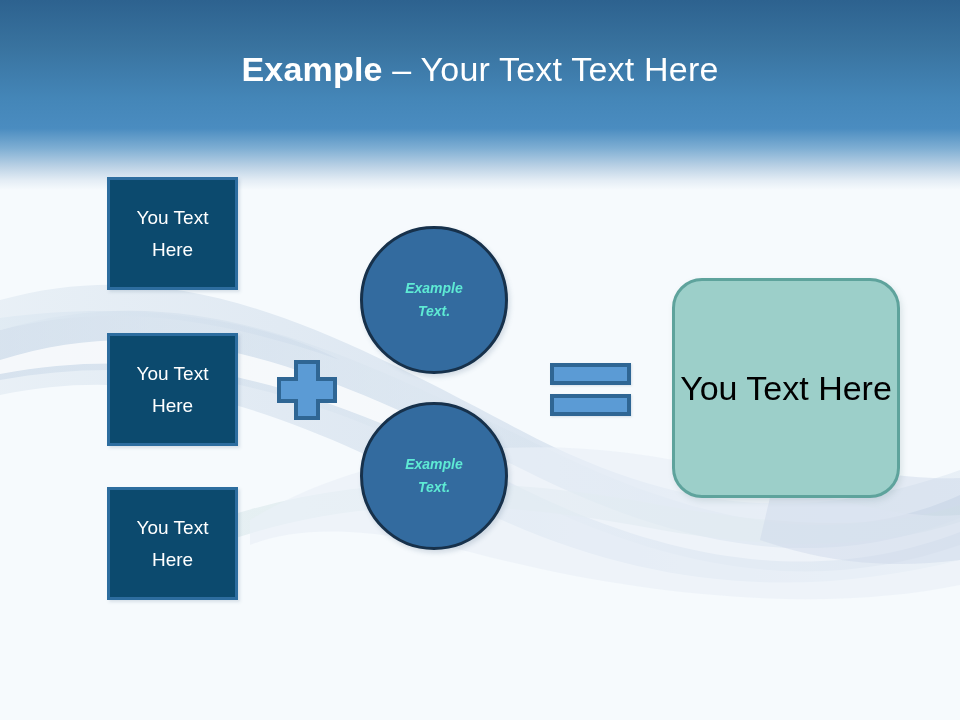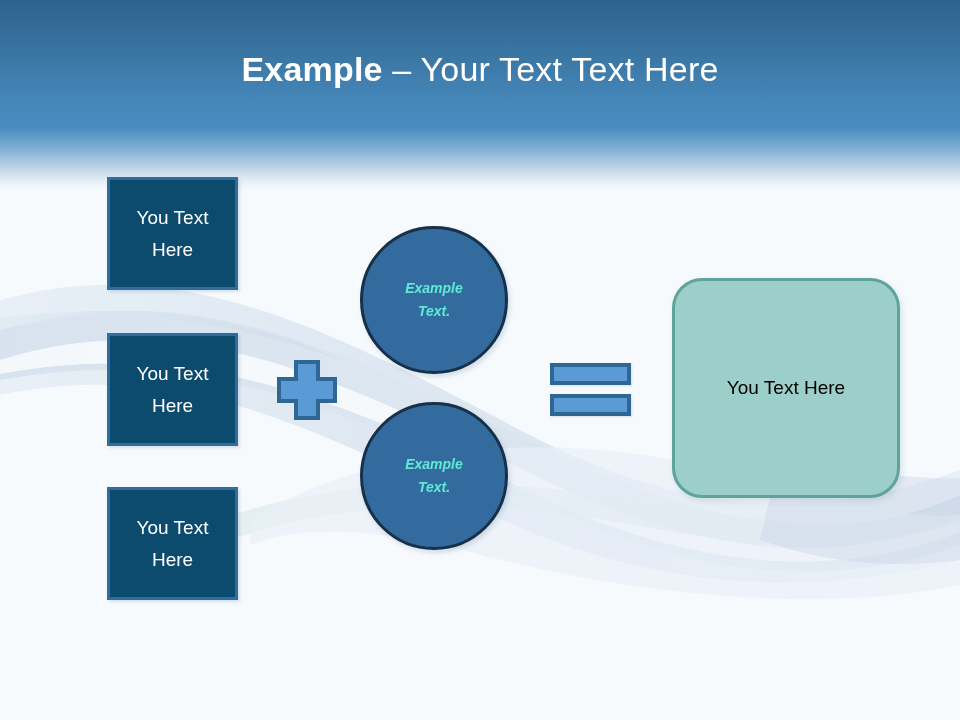--- a/index.html
+++ b/index.html
@@ -134,21 +134,21 @@
     position: absolute;
     left: 672px;
     top: 278px;
     width: 228px;
     height: 220px;
     box-sizing: border-box;
     background: #9ccfc9;
     border: 3px solid #5ea39c;
     border-radius: 30px;
     color: #000000;
-    font-size: 19px;
+    font-size: 34px;
     display: flex;
     align-items: center;
     justify-content: center;
     text-align: center;
     box-shadow: 2px 3px 6px rgba(90,130,130,0.18);
   }
 </style>
 </head>
 <body>
 

